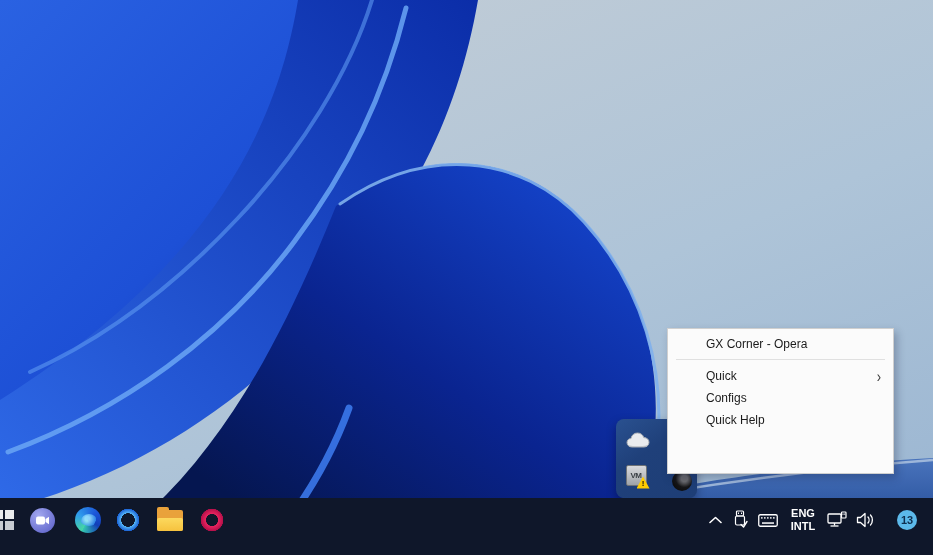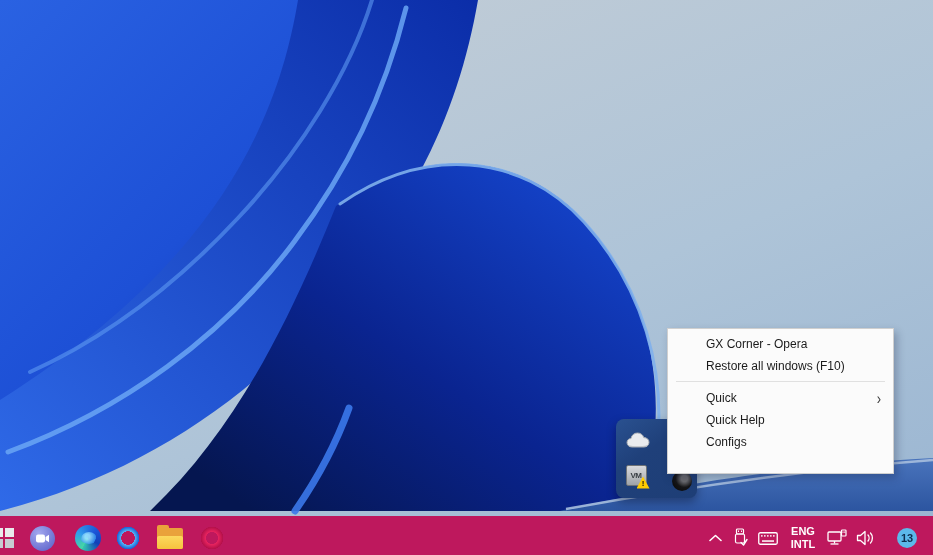--- a/index.html
+++ b/index.html
@@ -30,21 +30,21 @@
   #context-menu{position:absolute;left:667px;top:328px;width:227px;height:146px;
     background:#fbfbfb;border:1px solid #cfcfcf;box-shadow:3px 4px 8px rgba(20,30,60,.28);
     z-index:10;box-sizing:border-box;padding-top:4px;}
   .menu-item{height:22px;display:flex;align-items:center;padding-left:38px;padding-right:12px;
     font-size:12px;color:#1b1b1b;white-space:nowrap;}
   .menu-item .grow{flex:1;}
   .submenu-arrow{font-size:13px;color:#3c3c3c;line-height:1;transform:scaleY(1.25);}
   .menu-sep{height:1px;background:#e0e0e0;margin:4px 8px 5px 8px;}
 
   
-  #taskbar{position:absolute;left:0;right:0;bottom:0;height:39px;background:#be185d;z-index:20;}
+  #taskbar{position:absolute;left:0;right:0;bottom:0;height:57px;background:#0f172a;z-index:20;}
   .tb-icon{position:absolute;top:8px;width:28px;height:28px;display:flex;
     align-items:center;justify-content:center;}
   
   #tb-start{left:-10px;}
   .win-logo{width:20px;height:20px;display:grid;grid-template-columns:1fr 1fr;
     grid-template-rows:1fr 1fr;gap:2px;}
   .win-pane{background:#e9eaec;}
   .win-pane.lower{background:#c7cbd2;}
   
   #tb-chat{left:28px;}
@@ -155,34 +155,31 @@
     </div>
     <div id="fly-dark" class="fly-icon">
       <div class="dark-dot"></div>
     </div>
   </div>
 
   <div id="context-menu">
     <div class="menu-item">
       <span>GX Corner - Opera</span>
     </div>
-    <div class="menu-item">
-      <span>Restore all windows (F10)</span>
-    </div>
     <div class="menu-sep"></div>
     <div class="menu-item">
       <span>Quick</span>
       <span class="grow"></span>
       <span class="submenu-arrow">›</span>
     </div>
     <div class="menu-item">
+      <span>Configs</span>
+    </div>
+    <div class="menu-item">
       <span>Quick Help</span>
-    </div>
-    <div class="menu-item">
-      <span>Configs</span>
     </div>
   </div>
 
   <div id="taskbar">
 
     <div id="tb-start" class="tb-icon">
       <div class="win-logo">
         <div class="win-pane"></div>
           <div class="win-pane"></div>
         <div class="win-pane lower"></div>

